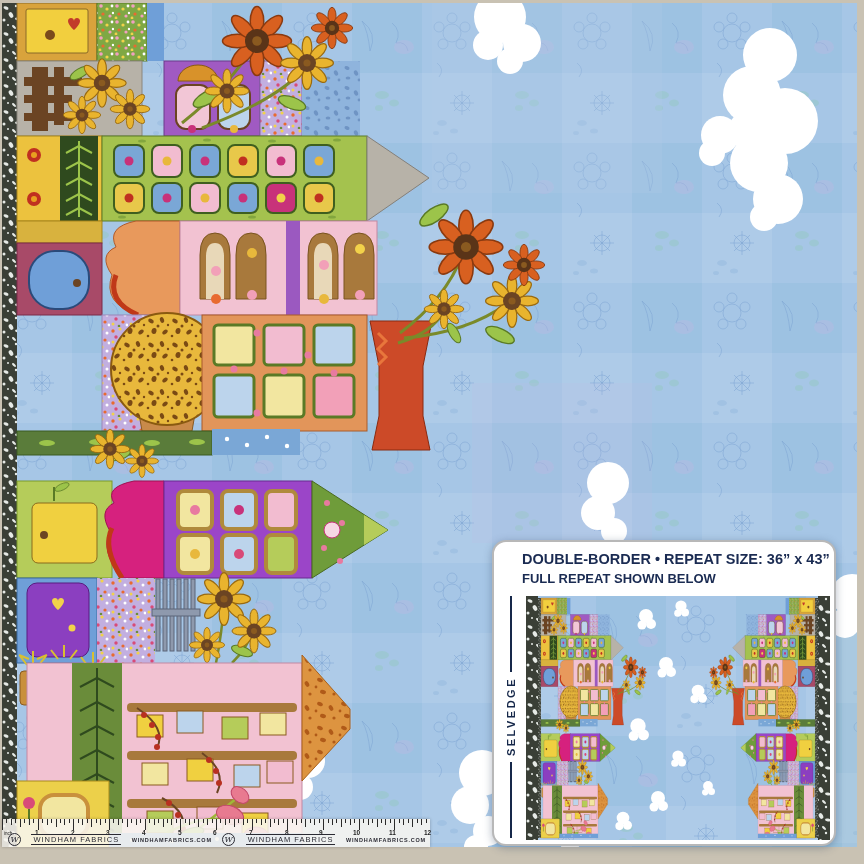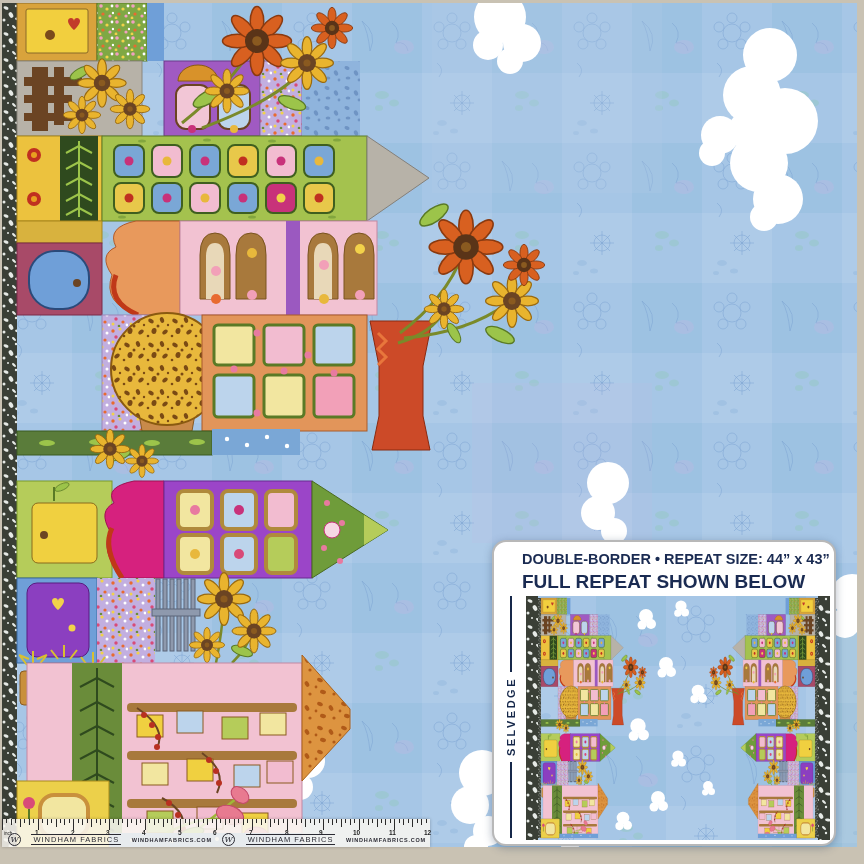--- a/index.html
+++ b/index.html
@@ -42,21 +42,21 @@
   }
   .website{font-size:5.5px;font-weight:bold;letter-spacing:.8px;color:#2a2a33;white-space:nowrap;}
 
   
   .panel{
     position:absolute;left:492px;top:540px;width:344px;height:306px;
     background:#ffffff;border:2px solid #b8b8b8;border-radius:14px;
     box-sizing:border-box;box-shadow:0 2px 8px rgba(40,60,90,.35);
   }
   .panel-title{margin:9px 6px 0 28px;font-size:14.5px;font-weight:bold;color:#1a2b52;white-space:nowrap;}
-  .panel-subtitle{margin:4px 6px 16px 28px;font-size:19px;font-weight:bold;color:#1a2b52;}
+  .panel-subtitle{margin:4px 6px 16px 28px;font-size:13px;font-weight:bold;color:#1a2b52;}
   .selvedge-col{
     position:absolute;left:6px;top:54px;bottom:6px;width:22px;
     display:flex;flex-direction:column;align-items:center;
   }
   .selvedge-col .vline{width:2px;flex:1 1 auto;background:#16284a;}
   .selvedge-label{
     writing-mode:vertical-rl;transform:rotate(180deg);
     font-size:11px;font-weight:bold;letter-spacing:2.5px;color:#16284a;margin:5px 0;
   }
   .thumb{position:absolute;left:32px;top:54px;width:304px;height:244px;overflow:hidden;background:#a6c6e6;}
@@ -597,21 +597,21 @@
       <span class="wlogo">W</span>
       <span class="brandname">WINDHAM FABRICS</span>
       <span class="website">WINDHAMFABRICS.COM</span>
       <span class="wlogo">W</span>
       <span class="brandname">WINDHAM FABRICS</span>
       <span class="website">WINDHAMFABRICS.COM</span>
     </div>
   </div>
 
   <div class="panel">
-    <div class="panel-title">DOUBLE-BORDER • REPEAT SIZE: 44” x 43”</div>
+    <div class="panel-title">DOUBLE-BORDER • REPEAT SIZE: 36” x 43”</div>
     <div class="panel-subtitle">FULL REPEAT SHOWN BELOW</div>
     <div class="selvedge-col">
       <div class="vline"></div>
       <div class="selvedge-label">SELVEDGE</div>
       <div class="vline"></div>
     </div>
     <div class="thumb">
       <svg width="304" height="244" viewBox="0 0 304 244">
         <rect x="0" y="0" width="304" height="244" fill="url(#skytex)"></rect>
         <rect x="0" y="0" width="12" height="244" fill="url(#speckle)"></rect>

